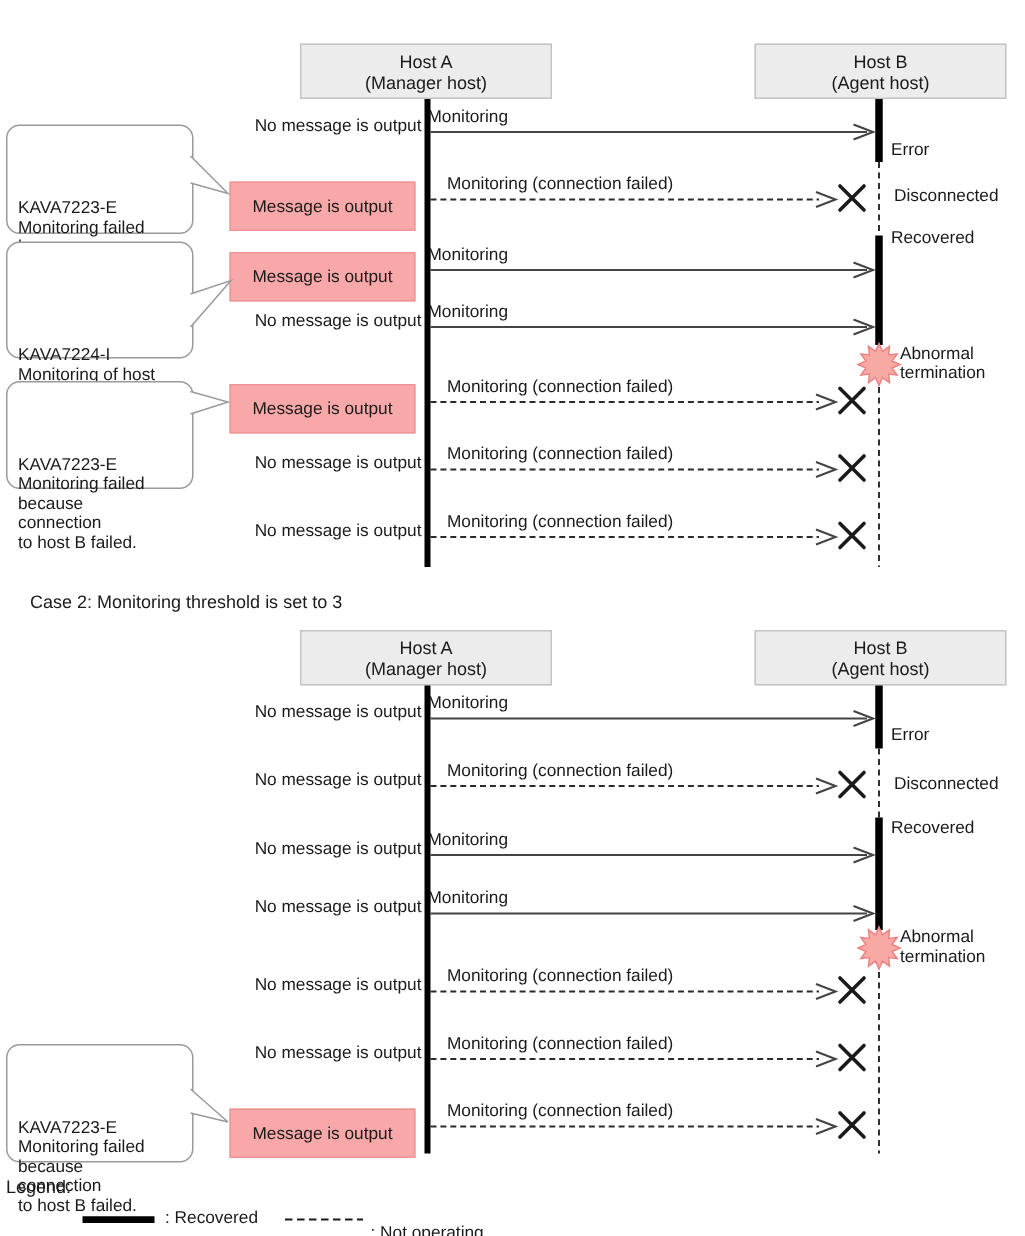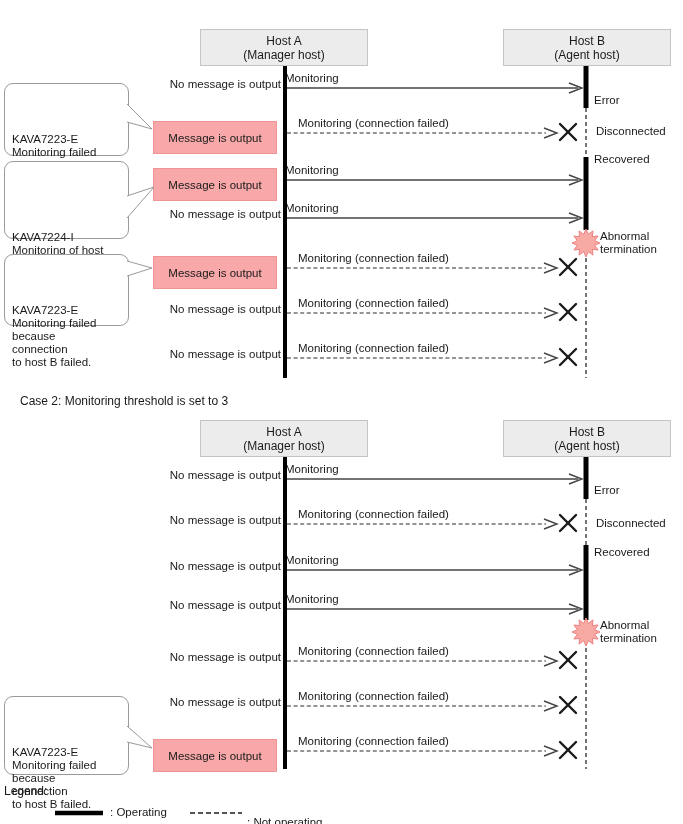--- a/index.html
+++ b/index.html
@@ -130,21 +130,21 @@
 
   <div class="callout" style="left:4px; top:696px; width:125px; height:79px;">
     <div class="ct">KAVA7223-E
 Monitoring failed
 because
 connection
 to host B failed.</div>
   </div>
 
   <div class="legend-label" style="left:4px; top:785px; font-size:12px;">Legend:</div>
-  <div class="legend-label" style="left:110px; top:806px;">: Operating</div>
+  <div class="legend-label" style="left:110px; top:806px;">: Recovered</div>
   <div class="legend-label" style="left:247px; top:806px;margin-top:10px;">: Not operating</div>
 
   <svg id="overlay" viewBox="0 0 683 824">
     <defs>
       <path id="chev" d="M-13,-5 L0,0 L-13,5" fill="none" stroke="#444444" stroke-width="1.4"></path>
       <g id="xm" stroke="#1a1a1a" stroke-width="2.4" stroke-linecap="round">
         <line x1="-8" y1="-8" x2="8" y2="8"></line>
         <line x1="-8" y1="8" x2="8" y2="-8"></line>
       </g>
       <polygon id="burst" fill="#f7a9a4" stroke="#ee8282" stroke-width="1" points="0,-14 2.3,-8.7 7,-12.1 6.4,-6.4 12.1,-7 8.7,-2.3 14,0 8.7,2.3 12.1,7 6.4,6.4 7,12.1 2.3,8.7 0,14 -2.3,8.7 -7,12.1 -6.4,6.4 -12.1,7 -8.7,2.3 -14,0 -8.7,-2.3 -12.1,-7 -6.4,-6.4 -7,-12.1 -2.3,-8.7"></polygon>

